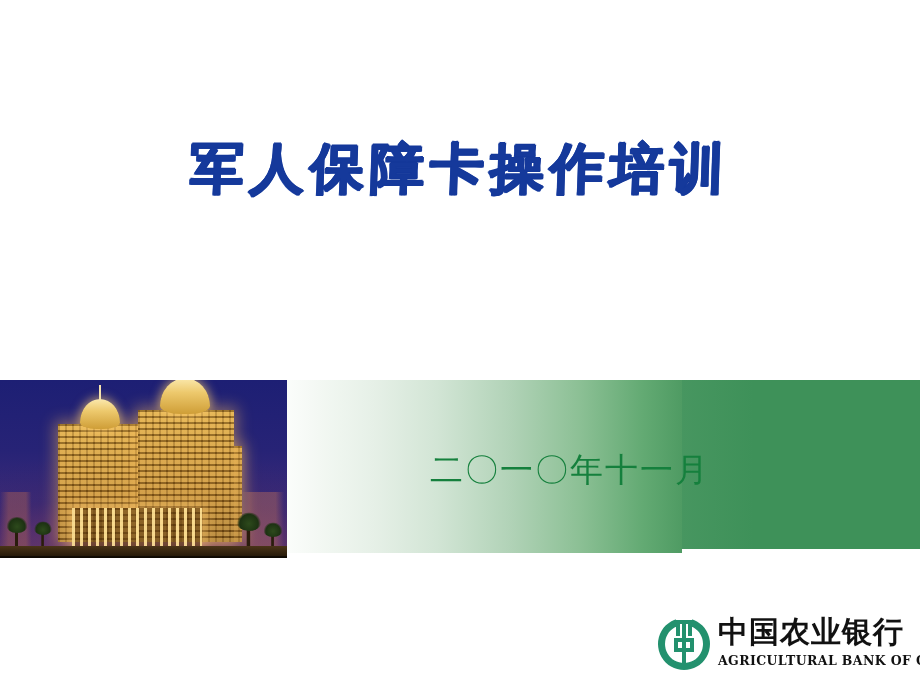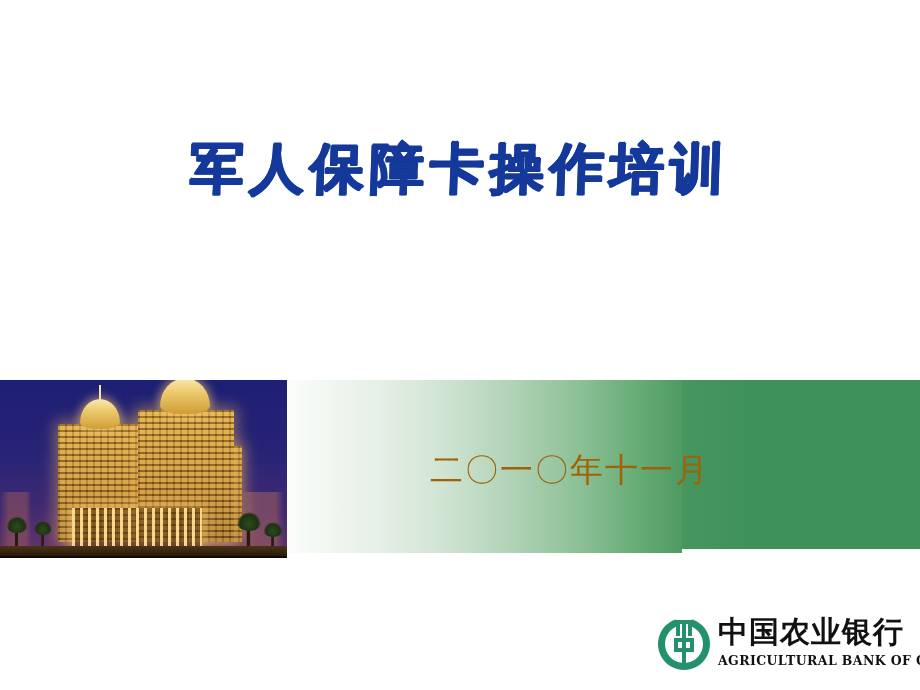--- a/index.html
+++ b/index.html
@@ -198,21 +198,21 @@
 
   
   .subtitle {
     position: absolute;
     left: 380px;
     top: 448px;
     width: 380px;
     font-family: "DejaVu Sans", sans-serif;
     font-size: 33px;
     font-weight: normal;
-    color: #a16207;
+    color: #15803d;
     letter-spacing: 2px;
     white-space: nowrap;
     text-align: center;
   }
 
   
   .logo {
     position: absolute;
     left: 654px;
     top: 612px;

